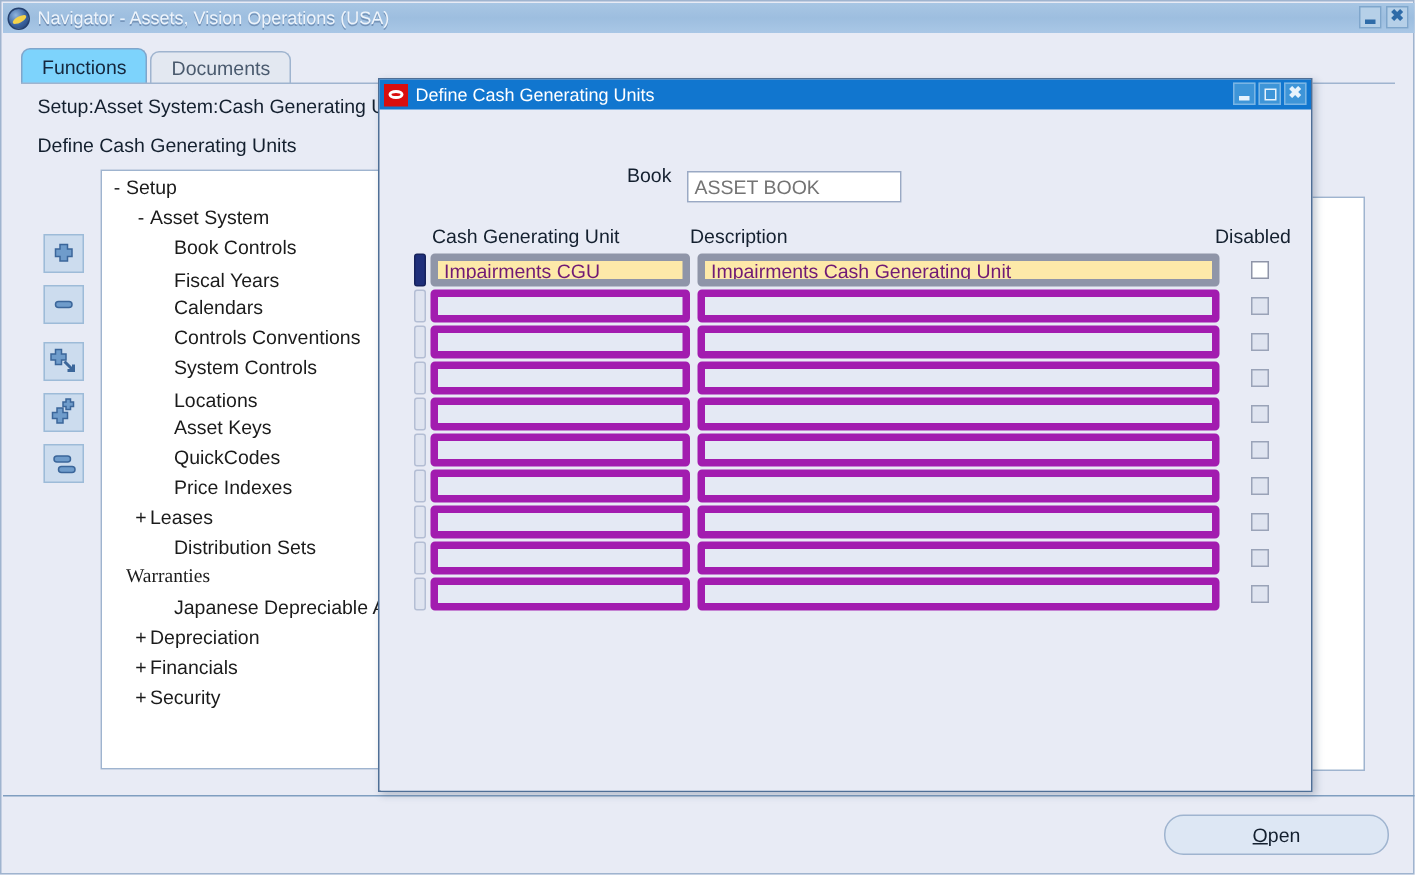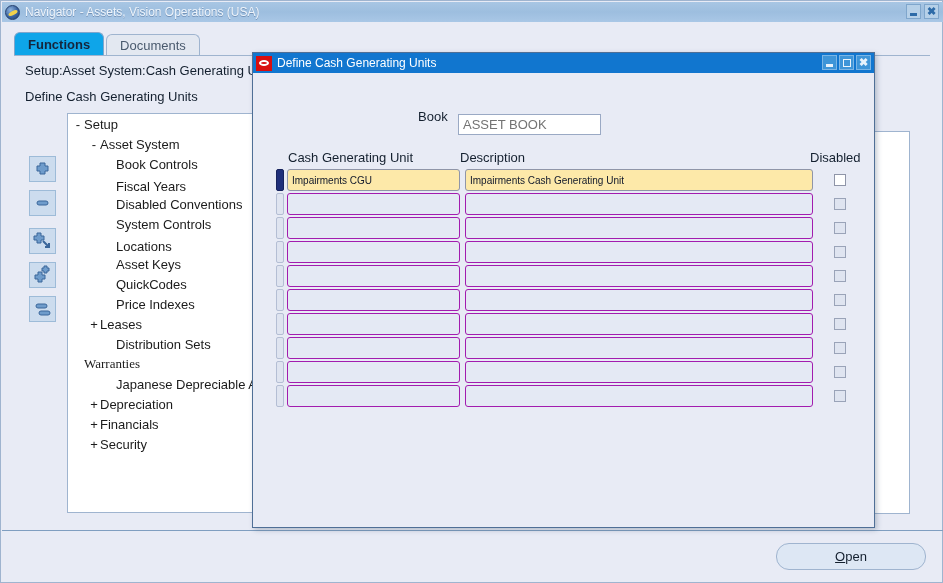--- a/index.html
+++ b/index.html
@@ -32,21 +32,21 @@
   .mbtn .g{position:absolute;left:0;top:0;right:0;bottom:0;
     display:flex;align-items:center;justify-content:center;
     color:#2e6ba8;font-size:11px;line-height:1;font-weight:bold;}
   .mbtn .dash{width:7px;height:3px;background:#2e6ba8;margin-top:5px;}
 
   
   .tabstrip{position:absolute;left:13px;top:31px;height:24px;display:flex;align-items:flex-end;}
   .tab{height:22px;padding:0 13px;display:flex;align-items:center;
     border:1px solid #9fb4cf;border-bottom:none;
     border-radius:6px 6px 0 0;font-size:13px;box-sizing:border-box;margin-right:2px;}
-  .tab.active{background:#0ea5e9;color:#15263c;border-color:#7fa6cc;height:24px;font-weight:bold;}
+  .tab.active{background:#7dd3fc;color:#15263c;border-color:#7fa6cc;height:24px;}
   .tab.inactive{background:#e3e8f1;color:#4a5a6e;}
   .tabline{position:absolute;left:13px;top:54px;width:916px;height:1px;background:#9fb4cf;}
 
   
   .crumb{position:absolute;left:24px;top:62px;font-size:13px;color:#14202f;white-space:nowrap;}
   .heading{position:absolute;left:24px;top:88px;font-size:13px;color:#14202f;white-space:nowrap;}
 
   
   .treepanel{position:absolute;left:66px;top:112px;width:199px;height:400px;
     background:#ffffff;border:1px solid #9fb4cf;box-sizing:border-box;overflow:hidden;}
@@ -106,22 +106,22 @@
   .hdr-cgu{left:34px;}
   .hdr-desc{left:206px;}
   .hdr-dis{left:556px;}
 
   .grid{position:absolute;left:22px;top:94px;width:576px;}
   .grow{height:24px;position:relative;margin-bottom:0px;}
   .rowind{position:absolute;left:0;top:1px;width:8px;height:22px;
     background:#dfe4f0;border:1px solid #b4bed4;box-sizing:border-box;border-radius:2px;}
   .grow.cur .rowind{background:#1f2f7a;border-color:#16225c;}
   .cell{position:absolute;top:1px;height:22px;box-sizing:border-box;
-    border:1px solid #a21caf;border-radius:3px;background:#e4e9f4;
-    display:flex;align-items:center;padding-left:4px;font-size:10px;color:#0f172a;
+    border:5px solid #a21caf;border-radius:3px;background:#e4e9f4;
+    display:flex;align-items:center;padding-left:4px;font-size:13px;color:#701a75;
     white-space:nowrap;overflow:hidden;}
   .cell.c1{left:11px;width:173px;}
   .cell.c2{left:189px;width:348px;}
   .grow.cur .cell{background:#fde9a9;border-color:#8f95a8;}
   .chk{position:absolute;left:558px;top:6px;width:12px;height:12px;
     border:1px solid #9aa3b8;background:#dfe4f0;box-sizing:border-box;}
   .grow.cur .chk{background:#ffffff;border-color:#8f95a8;}
 </style>
 </head>
 <body>
@@ -201,21 +201,25 @@
         <div class="tnode" style="padding-left: 36px;">
           <span class="tg"></span>
           <span>Book Controls</span>
         </div>
         <div class="tnode" style="padding-left: 36px; align-items: flex-end;">
           <span class="tg"></span>
           <span>Fiscal Years</span>
         </div>
         <div class="tnode" style="padding-left: 36px;">
           <span class="tg"></span>
-          <span>Disabled Conventions</span>
+          <span>Calendars</span>
+        </div>
+        <div class="tnode" style="padding-left: 36px;">
+          <span class="tg"></span>
+          <span>Controls Conventions</span>
         </div>
         <div class="tnode" style="padding-left: 36px;">
           <span class="tg"></span>
           <span>System Controls</span>
         </div>
         <div class="tnode" style="padding-left: 36px; align-items: flex-end;">
           <span class="tg"></span>
           <span>Locations</span>
         </div>
         <div class="tnode" style="padding-left: 36px;">

